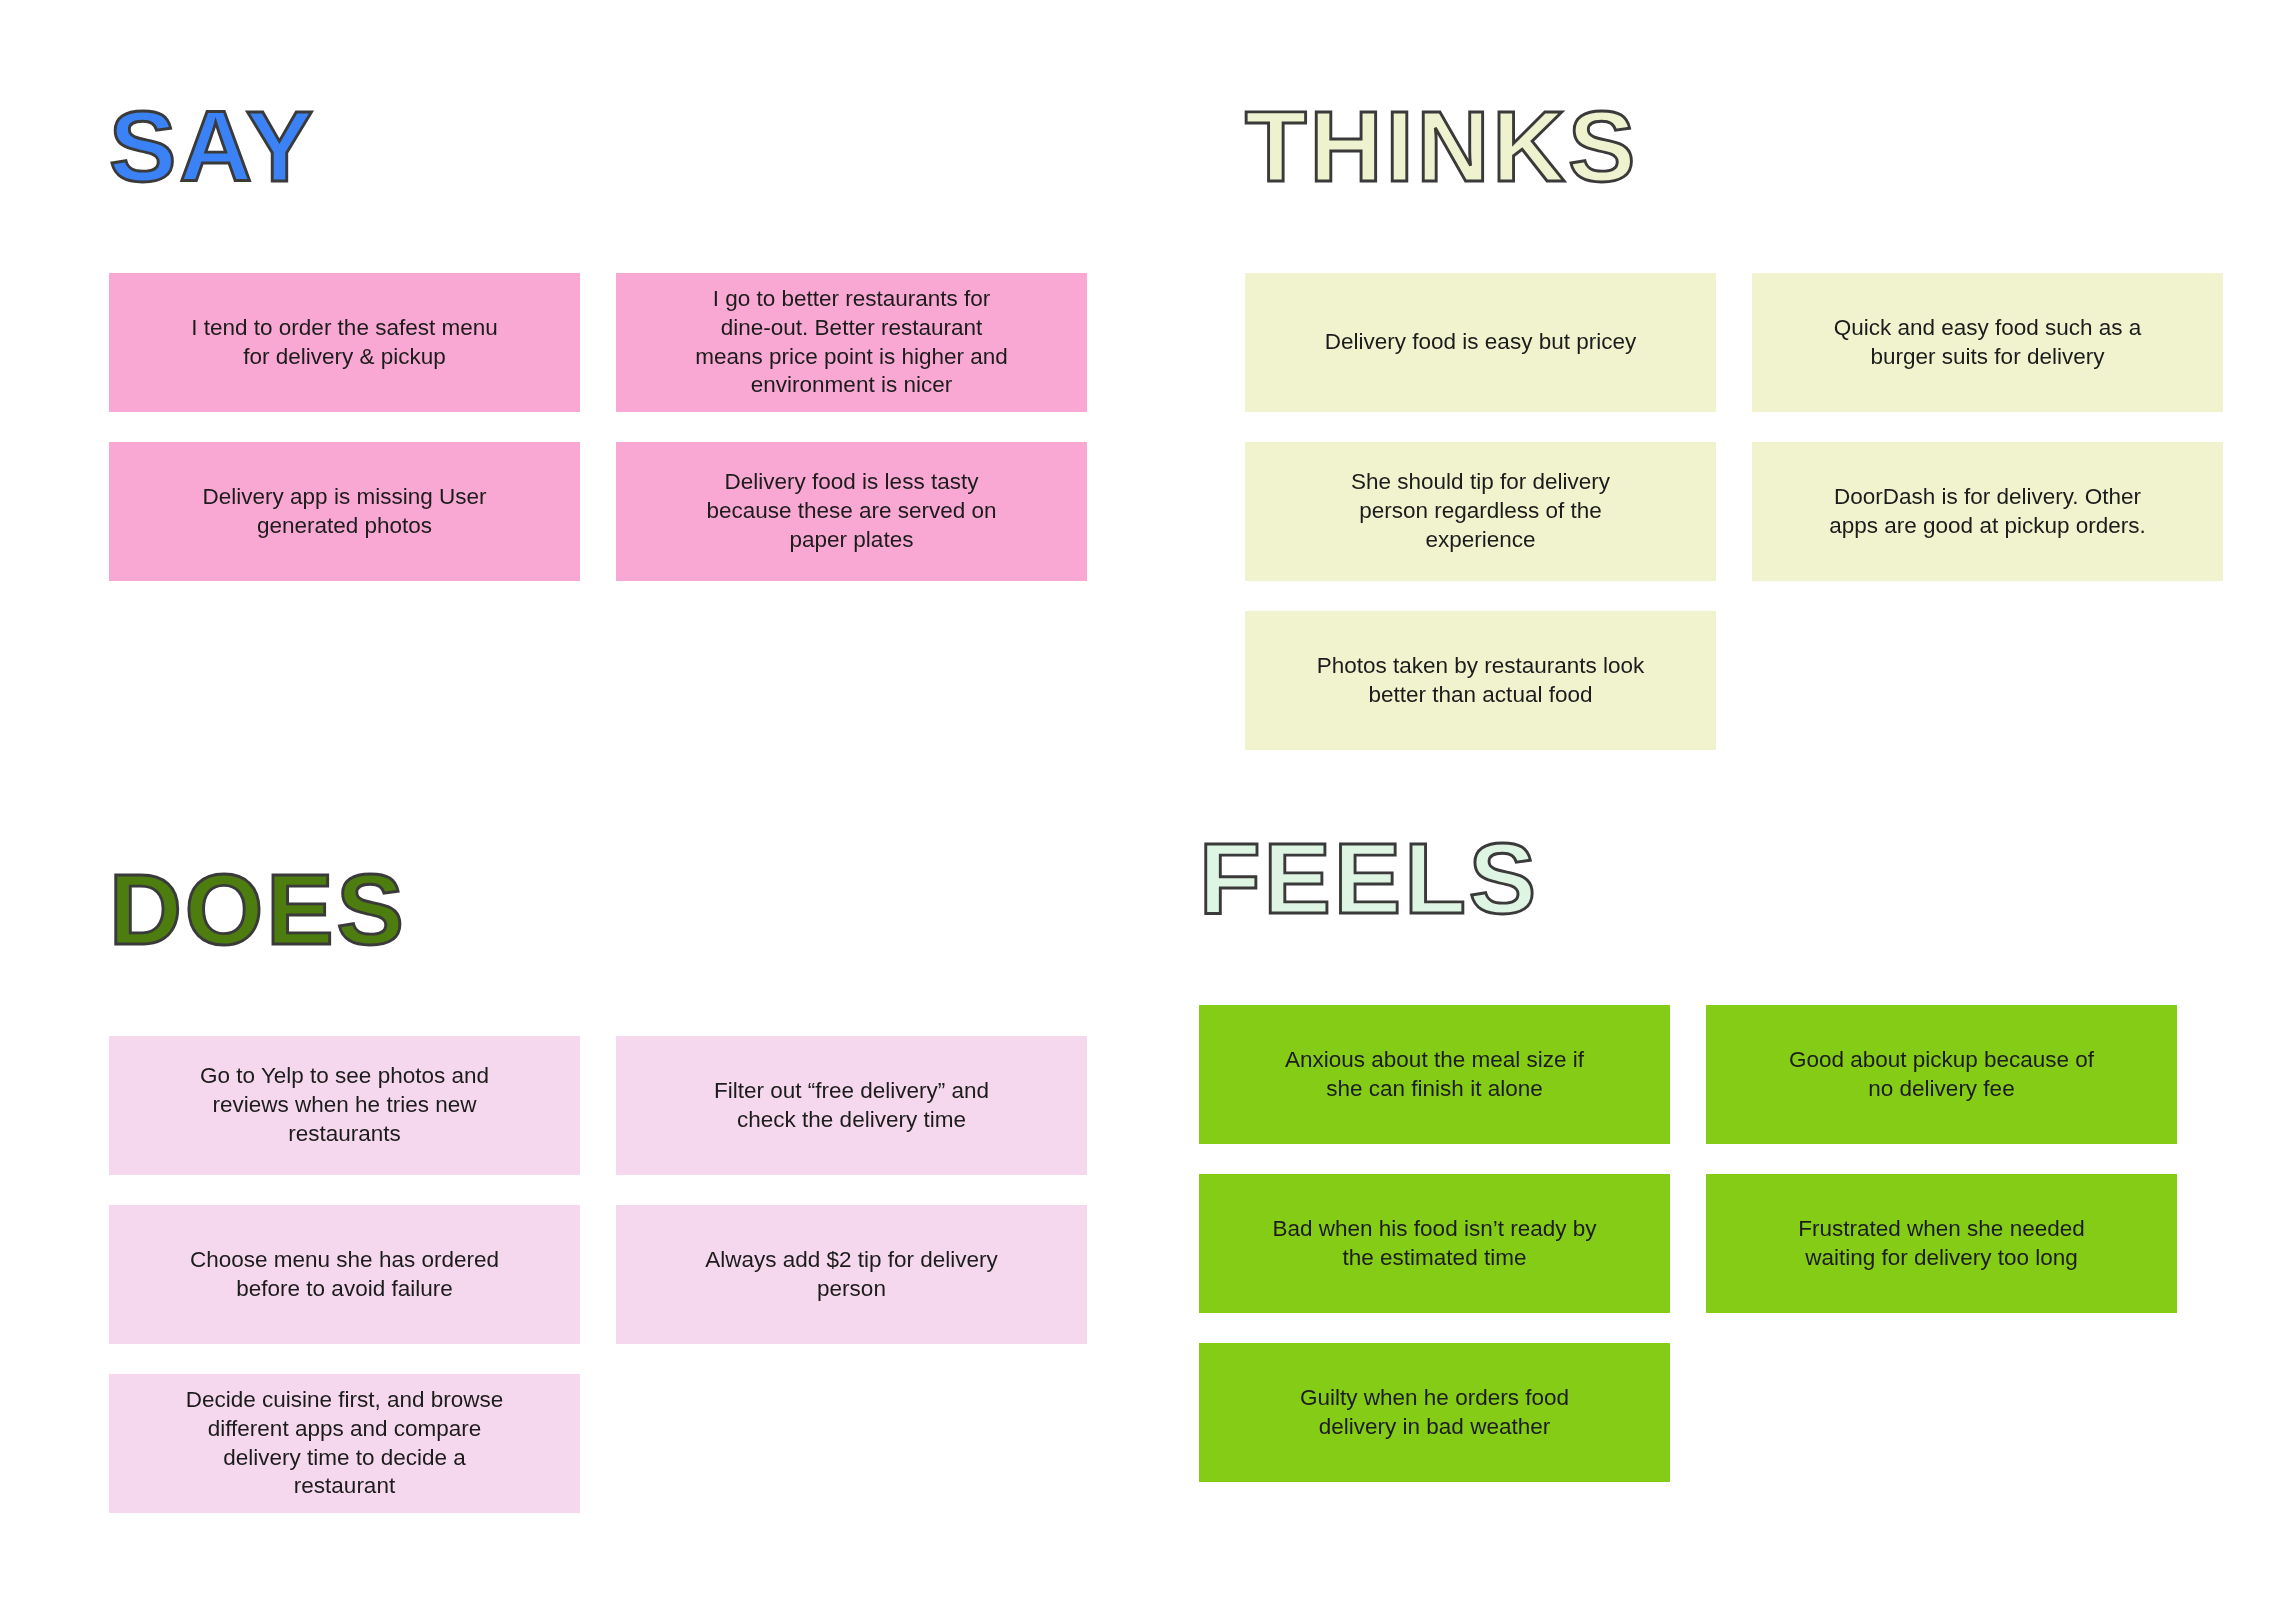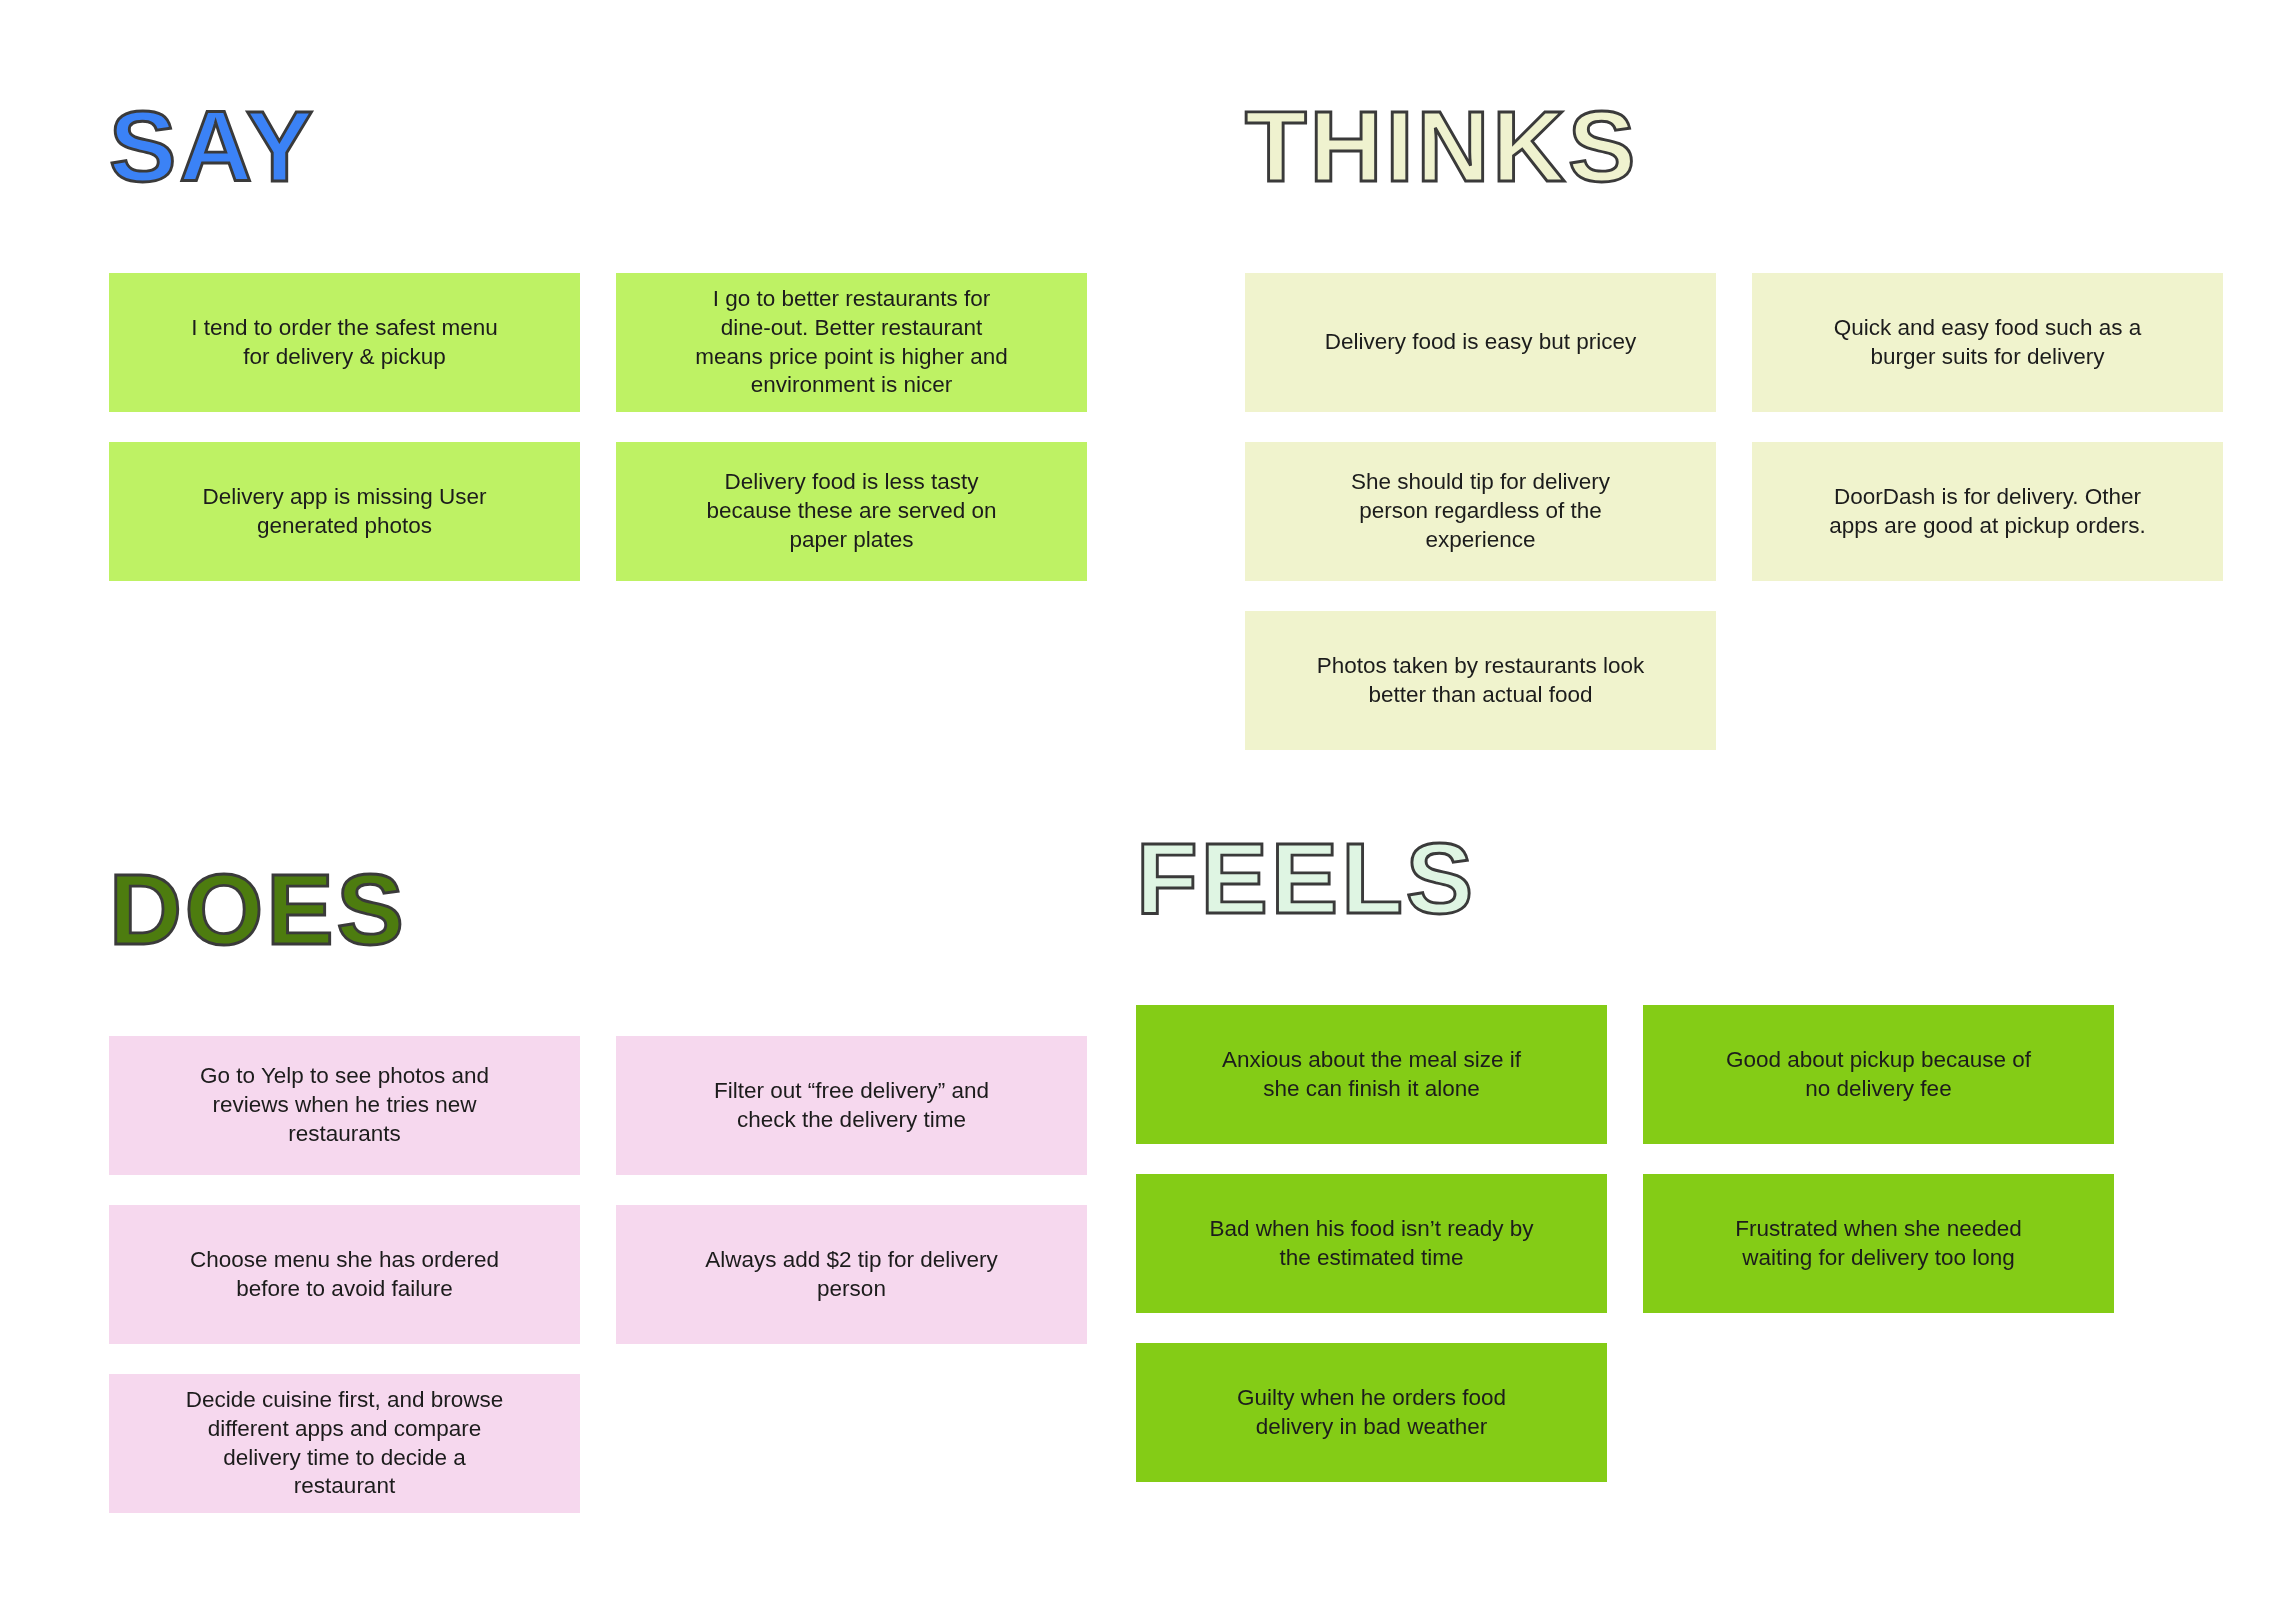--- a/index.html
+++ b/index.html
@@ -12,21 +12,21 @@
     height: 1606px;
     position: relative;
     font-family: "Liberation Sans", sans-serif;
   }
   .quadrant {
     position: absolute;
   }
   #quadrant-say    { left: 109px;  top: 96px; width: 981px; }
   #quadrant-thinks { left: 1199px; top: 96px; width: 978px; margin-left: 46px; }
   #quadrant-does   { left: 109px;  top: 828px; width: 981px; }
-  #quadrant-feels  { left: 1136px; top: 828px; width: 996px; }
+  #quadrant-feels  { left: 1199px; top: 828px; width: 996px; }
 
   .heading {
     font-size: 101px;
     font-weight: bold;
     line-height: 1;
     letter-spacing: 2.9px;
     margin: 0 0 76px 0;
     -webkit-text-stroke: 2.9px #3a3a3a;
     text-stroke: 2.9px #3a3a3a;
   }
@@ -47,21 +47,21 @@
     padding: 11.5px 27px;
     display: flex;
     align-items: center;
     justify-content: center;
     text-align: center;
     font-size: 22.5px;
     line-height: 1.28;
     color: #1c1c1c;
     white-space: pre-line;
   }
-  #quadrant-say    .note { background: #bef264; }
+  #quadrant-say    .note { background: #f9a8d4; }
   #quadrant-thinks .note { background: #f0f3cd; }
   #quadrant-does   .note { background: #f6d8ee; }
   #quadrant-feels  .note { background: #84cc16; }
 </style>
 </head>
 <body>
 
 <section class="quadrant" id="quadrant-say">
   <h1 class="heading">SAY</h1>
   <div class="notes">

